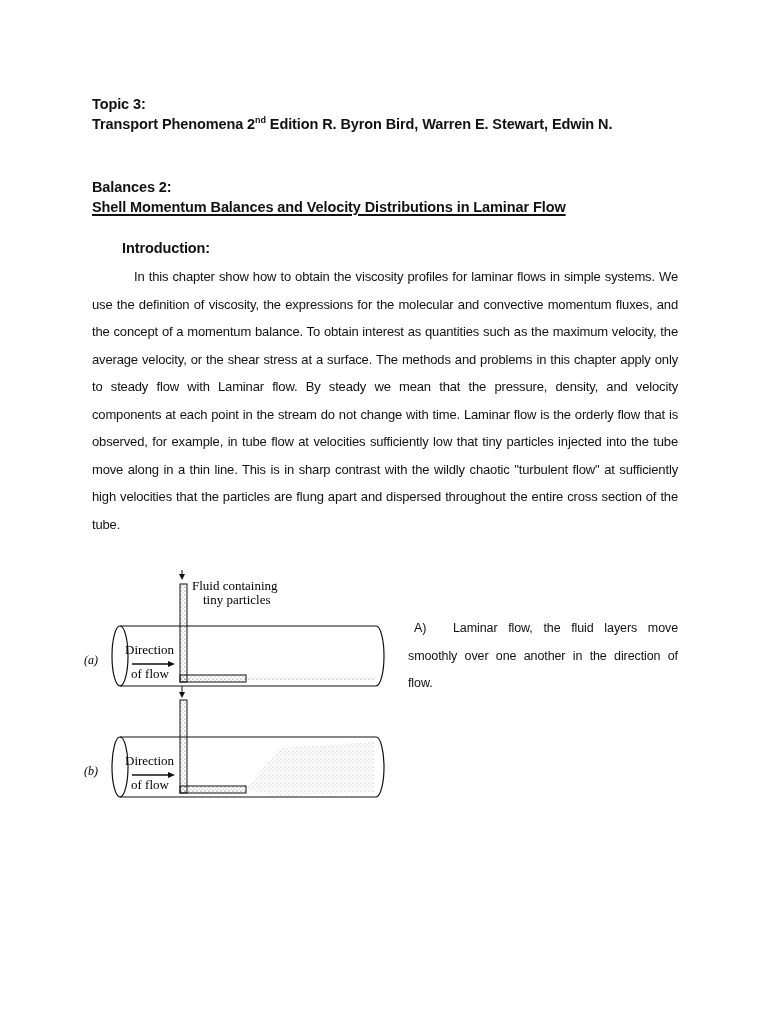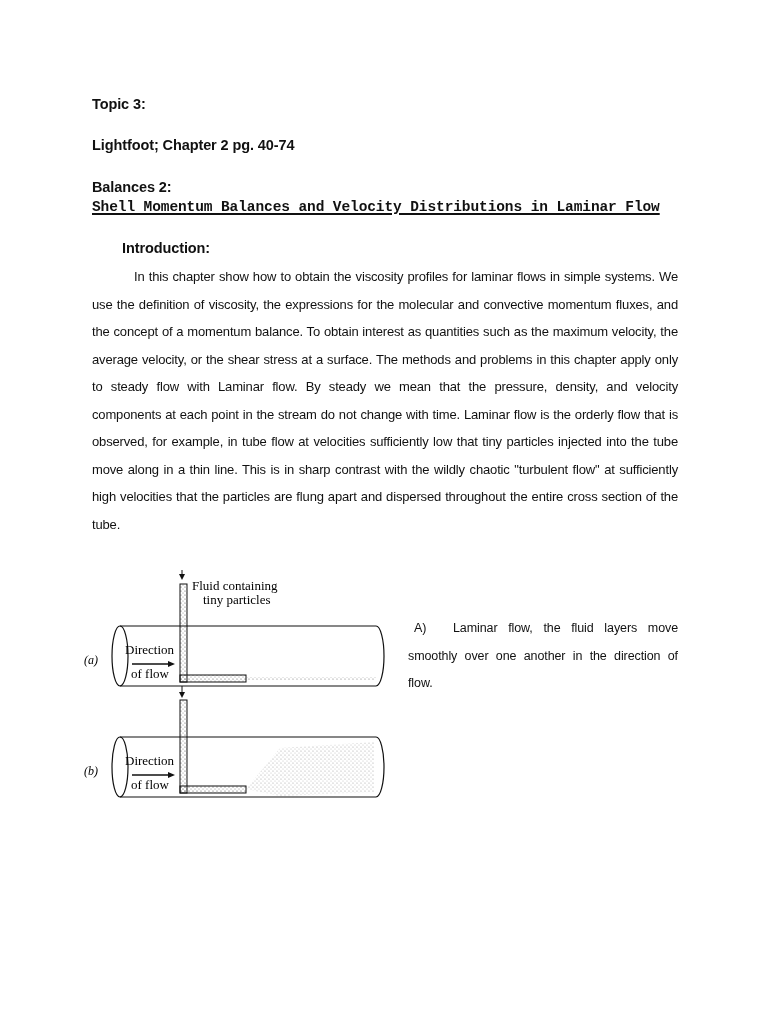--- a/index.html
+++ b/index.html
@@ -16,24 +16,24 @@
   .side .item { margin: 0; }
   .side .lbl { display: inline-block; width: 45px; padding-left: 6px; box-sizing: border-box; }
   svg text { font-family: "Liberation Serif", serif; }
 </style>
 </head>
 <body>
 
 <div class="page">
 
   <div class="heading" style="top:94px;">Topic 3:</div>
-  <div class="heading" style="top:135px;">Lightfoot; Chapter 2 pg. 40-74</div>
+  <div class="heading" style="top:114px;"><span>Transport Phenomena 2</span><sup>nd</sup><span> Edition R. Byron Bird, Warren E. Stewart, Edwin N.</span></div>
 
   <div class="heading" style="top:177px;">Balances 2:</div>
-  <div class="heading ul" style="top:197px;font-family:Liberation Mono, monospace;">Shell Momentum Balances and Velocity Distributions in Laminar Flow</div>
+  <div class="heading ul" style="top:197px;">Shell Momentum Balances and Velocity Distributions in Laminar Flow</div>
 
   <div class="heading" style="top:238px;margin-left:30px;">Introduction:</div>
 
   <div class="para" style="top:263px;"><span class="indent"></span><span>In this chapter show how to obtain the viscosity profiles for laminar flows in simple systems. We use the definition of viscosity, the expressions for the molecular and convective momentum fluxes, and the concept of a momentum balance. To obtain interest as </span><b>quantities</b><span> such as the maximum velocity, the average velocity, or the shear stress at a surface. The methods and problems in this chapter apply only to steady flow with Laminar flow. By </span><b>steady</b><span> we mean that the pressure, density, and velocity components at each point in the stream do not change with time. Laminar flow is the orderly flow that is observed, for example, in tube flow at velocities sufficiently low that tiny particles injected into the tube move along in a thin line. This is in sharp contrast with the wildly chaotic "turbulent flow" at sufficiently high velocities that the particles are flung apart and dispersed throughout the entire cross section of the tube.</span></div>
 
   <div class="figure">
     <svg width="320" height="230" viewBox="0 0 320 230">
       <defs>
         <pattern id="dots" width="4" height="4" patternUnits="userSpaceOnUse">
           <circle cx="1" cy="1" r="0.6" fill="#555"></circle>

